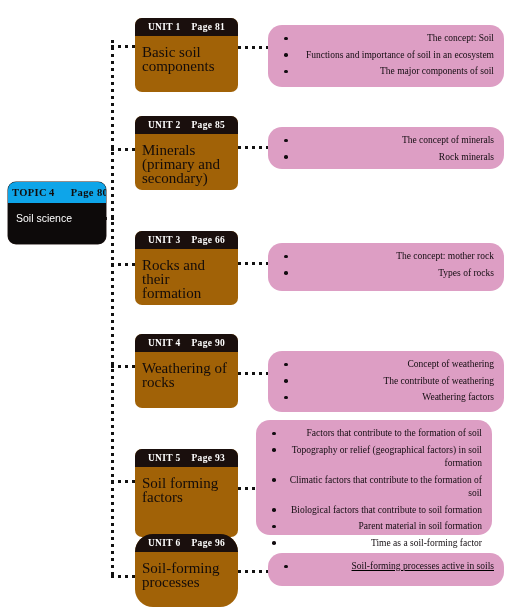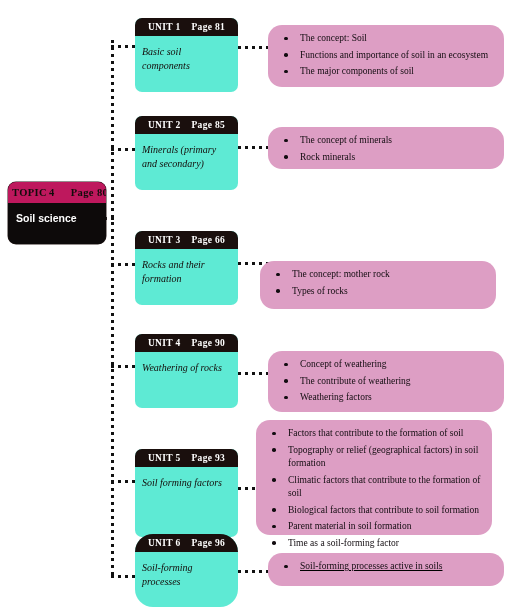--- a/index.html
+++ b/index.html
@@ -24,73 +24,73 @@
 
   
   .topic{
     position:absolute;
     border-radius:8px;
     overflow:hidden;
     background:#0d0a0a;
     box-shadow:0 0 0 0.5px #2b1e1c;
   }
   .topic-head{
-    background:#be185d;
+    background:#0ea5e9;
     color:#120c0b;
     font-weight:bold;
     font-size:10.5px;
     letter-spacing:.4px;
     text-align:center;
     padding:5px 4px 5px 4px;
     white-space:nowrap;
   }
   .topic-head .tp-num{margin-left:2px;}
   .topic-head .tp-page{margin-left:16px;}
   .topic-body{
     color:#ffffff;
     font-family:"Liberation Sans", sans-serif;
-    font-weight:bold;
+    font-weight:normal;
     font-size:10.5px;
     padding:9px 8px 0 8px;
   }
 
   
   .unit{
     position:absolute;
     width:103px;
     border-radius:7px;
     overflow:hidden;
-    background:#5eead4;
+    background:#a16207;
   }
   .unit-head{
     background:#1a0f0d;
     color:#ffffff;
     font-size:9.5px;
     font-weight:bold;
     letter-spacing:.3px;
     text-align:center;
     padding:4px 2px;
     white-space:nowrap;
   }
   .unit-head .u-page{margin-left:11px;}
   .unit-body{
     color:#140c0a;
-    font-size:10px;
+    font-size:15px;
     line-height:14px;
     padding:9px 7px 6px 7px;
-    font-style:italic;
   }
 
   
   .panel{
     position:absolute;
     background:#dd9ec4;
     border-radius:14px;
     padding:7px 10px 7px 6px;
     box-sizing:border-box;
+    text-align:right;
   }
   .panel ul{
     margin:0;padding:0;list-style:none;
   }
   .panel li{
     position:relative;
     color:#120c10;
     font-size:9.5px;
     line-height:13.5px;
     padding-left:26px;
@@ -158,21 +158,21 @@
   <div class="dot-h" style="left:111px;top:263px;width:24px;"></div>
   <div class="unit" style="left:135px;top:231px;height:74px;">
     <div class="unit-head">
       <span>UNIT</span>
       <span>3</span><span class="u-page">Page</span>
       <span>66</span>
     </div>
     <div class="unit-body">Rocks and their formation</div>
   </div>
   <div class="dot-h" style="left:238px;top:262px;width:32px;"></div>
-  <div class="panel" style="left:260px;top:243px;width:236px;height:48px;margin-top:18px;">
+  <div class="panel" style="left:268px;top:243px;width:236px;height:48px;">
     <ul>
       <li><span class="bullet"></span><span>The concept: mother rock</span></li>
       <li><span class="bullet"></span><span>Types of rocks</span></li>
     </ul>
   </div>
 
   <div class="dot-h" style="left:111px;top:365px;width:24px;"></div>
   <div class="unit" style="left:135px;top:334px;height:74px;">
     <div class="unit-head">
       <span>UNIT</span>

